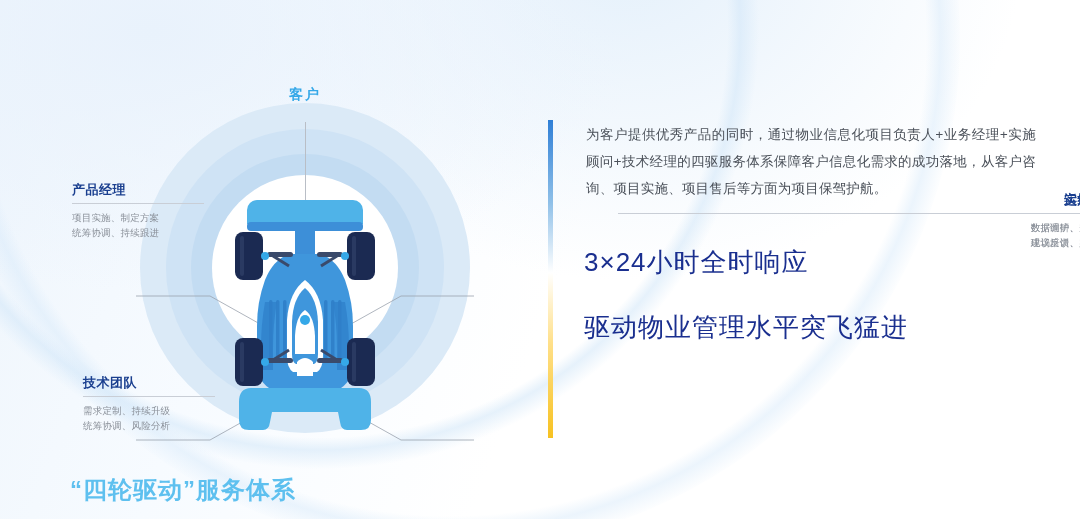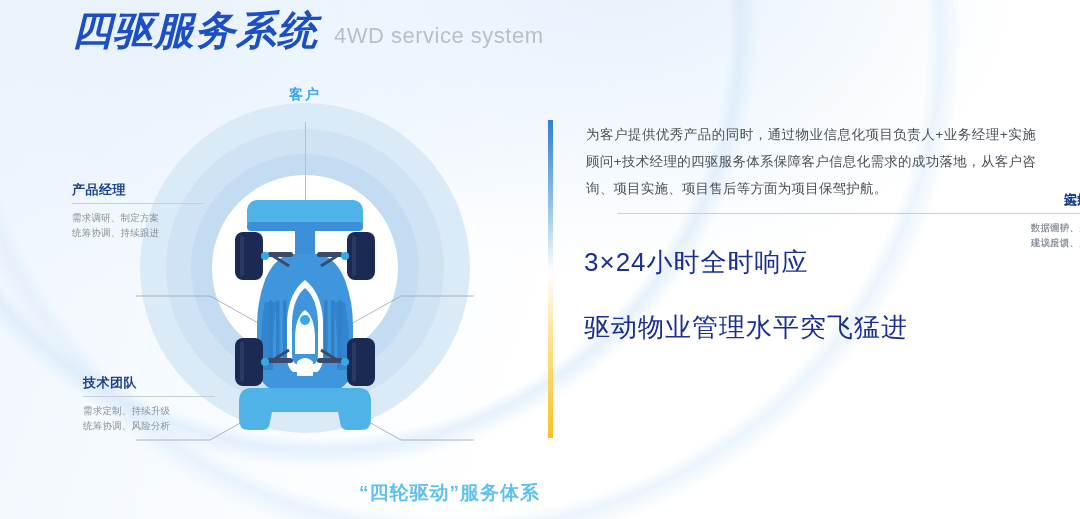--- a/index.html
+++ b/index.html
@@ -63,22 +63,22 @@
   .lbl h4{ font-size:13px; font-weight:700; color:#1a3f8f; letter-spacing:.5px; line-height:1.2; }
   .lbl .rule{ height:1px; background:#c9ced6; margin:5px 0 6px; }
   .lbl p{ font-size:9.5px; color:#8a9099; line-height:1.65; letter-spacing:.2px; }
   .lbl.right{ text-align:right; }
   .lbl-pm{ left:2px;  top:110px; }
   .lbl-ic{ left:336px; top:110px; }
   .lbl-tt{ left:13px;  top:303px; }
   .lbl-om{ left:336px; top:303px; }
 
   .caption{
-    position:absolute; left:0; right:0; bottom:6px; text-align:right;
-    font-size:19px; font-weight:600; color:#5ec0ef; letter-spacing:1px;
+    position:absolute; left:0; right:0; bottom:6px; text-align:left;
+    font-size:24px; font-weight:600; color:#5ec0ef; letter-spacing:1px;
   }
 
   
   .right{ position:absolute; left:548px; top:120px; width:500px; }
   .gbar{
     position:absolute; left:0; top:0; width:5px; height:318px;
     background:linear-gradient(180deg,#2f7fd6 0%,#8fc0e8 26%,#ffffff 48%,#ffe08a 70%,#f7c221 100%);
   }
   .para{
     position:absolute; left:38px; top:2px; width:450px;
@@ -94,24 +94,20 @@
   .lines div:last-child{ margin-bottom:0; }
 </style>
 </head>
 <body>
 
 <div id="stage">
 
   <div class="arc arc-a"></div>
   <div class="arc arc-b"></div>
 
-  <div class="header">
-    <div class="title-cn">四驱服务系统</div>
-    <div class="title-en">4WD service system</div>
-  </div>
 
   <div class="diagram">
 
     <div class="rings">
       <div class="ring ring1"></div>
       <div class="ring ring2"></div>
       <div class="ring ring3"></div>
       <div class="ring ring4"></div>
     </div>
 
@@ -185,21 +181,21 @@
         <circle cx="44" cy="64" r="4"></circle>
         <circle cx="124" cy="64" r="4"></circle>
         <circle cx="44" cy="170" r="4"></circle>
         <circle cx="124" cy="170" r="4"></circle>
       </g>
     </svg>
 
     <div class="lbl lbl-pm">
       <h4>产品经理</h4>
       <div class="rule"></div>
-      <p>需求调研、制定方案</p>
+      <p>项目实施、制定方案</p>
       <p>统筹协调、持续跟进</p>
     </div>
 
     <div class="lbl lbl-ic right">
       <h4>实施顾问</h4>
       <div class="rule"></div>
       <p>数据调研、安装部署</p>
       <p>现场培训、实时反馈</p>
     </div>
 

